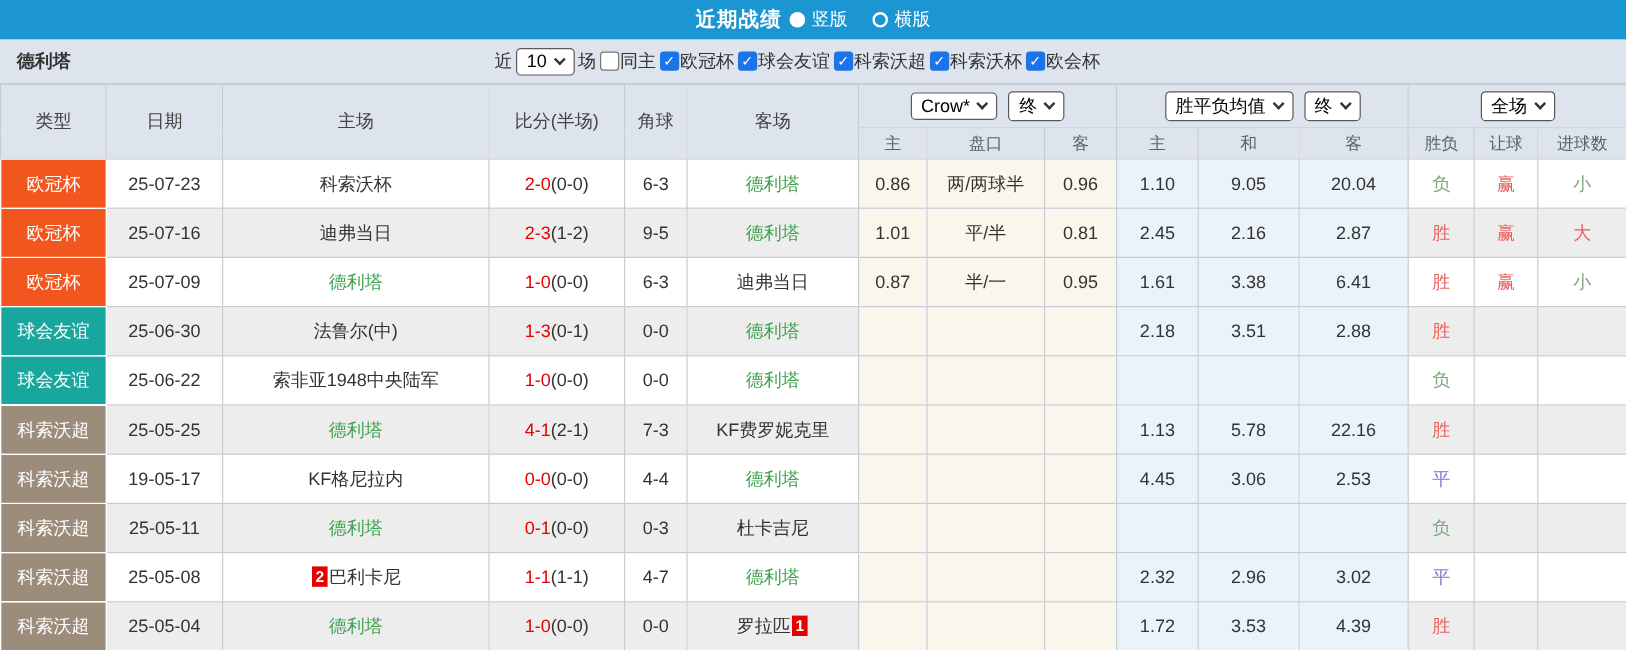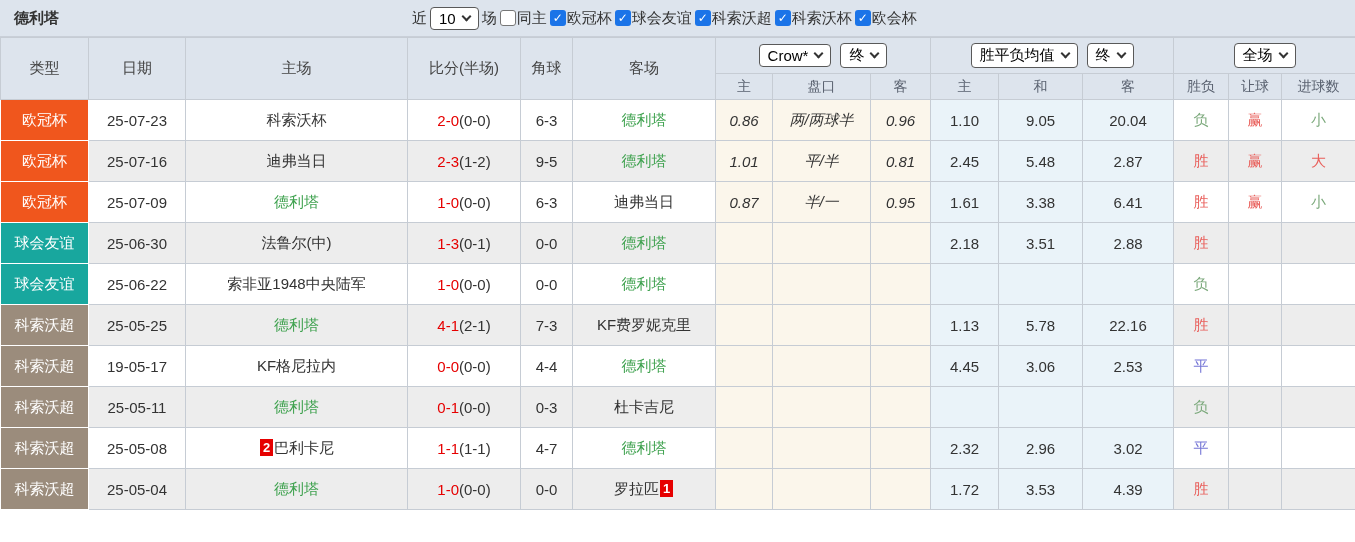--- a/index.html
+++ b/index.html
@@ -44,38 +44,46 @@
   
   table { border-collapse:collapse; table-layout:fixed; width:1355px;border-radius:22px; }
   th, td { border:1px solid #c6ccd4; padding:0; text-align:center; overflow:hidden; white-space:nowrap; }
   thead th { background:var(--c-panel,#dde4ed); font-weight:normal; color:#444; font-size:15px; }
   .hdr-main { height:36px; }
   .hdr-sub th { height:26px; color:#5a6270; font-size:14px; }
   .sel-row { display:flex; align-items:center; justify-content:center; gap:9px; }
   tbody td { height:41px; font-size:15px; color:#333; background:#fff; }
   tr.stripe td { background:#ededed; }
   td.c-type { color:#fff; font-size:15px; border-color:#fff; }
-  td.c-cream, tr.stripe td.c-cream { background:var(--c-asian_bg,#fbf6eb);font-style:italic; }
+  td.c-cream, tr.stripe td.c-cream { background:var(--c-asian_bg,#fbf6eb); }
   td.c-blue,  tr.stripe td.c-blue  { background:var(--c-avg_bg,#eaf3f9);margin-top:32px; }
   .tname.focus { color:var(--c-team_focus,#3fa24f); }
   .s-main { color:var(--c-score,#e60000); }
   .t-red   { color:var(--c-win,#e9605c); }
   .t-blue  { color:var(--c-draw,#7576d6); }
   .t-green { color:var(--c-lose,#7aa87a); }
   .redcard {
     display:inline-block; background:var(--c-score,#e60000); color:#fff;
     font-size:13px; font-weight:bold; line-height:17px; padding:0 3px;
     margin:0 1px; vertical-align:1px;
   }
 </style>
 </head>
 <body>
 
 <div id="app">
 
+  <div class="title-bar">
+    <span class="title">近期战绩</span>
+    <span class="radio on"></span>
+    <span class="radio-label">竖版</span>
+    <span class="rgap"></span>
+    <span class="radio off"></span>
+    <span class="radio-label">横版</span>
+  </div>
 
   <div class="filter-bar">
     <span class="team-name">德利塔</span>
     <div class="filter-controls">
       <span>近</span>
       <span class="select-box">
         <span>10</span>
         <span class="chev"></span>
       </span>
       <span>场</span>
@@ -199,21 +207,21 @@
           <td class="c-type" style="background: rgb(240, 86, 29);">欧冠杯</td>
           <td>25-07-16</td>
           <td><span class="tname">迪弗当日</span></td>
           <td><span class="s-main">2-3</span><span class="s-half">(1-2)</span></td>
           <td>9-5</td>
           <td><span class="tname focus">德利塔</span></td>
           <td class="c-cream">1.01</td>
           <td class="c-cream">平/半</td>
           <td class="c-cream">0.81</td>
           <td class="c-blue">2.45</td>
-          <td class="c-blue">5.48</td>
+          <td class="c-blue">2.16</td>
           <td class="c-blue">2.87</td>
           <td><span class="t-red">胜</span></td>
           <td><span class="t-red">赢</span></td>
           <td><span class="t-red">大</span></td>
         </tr>
         <tr>
           <td class="c-type" style="background: rgb(240, 86, 29);">欧冠杯</td>
           <td>25-07-09</td>
           <td><span class="tname focus">德利塔</span></td>
           <td><span class="s-main">1-0</span><span class="s-half">(0-0)</span></td>

